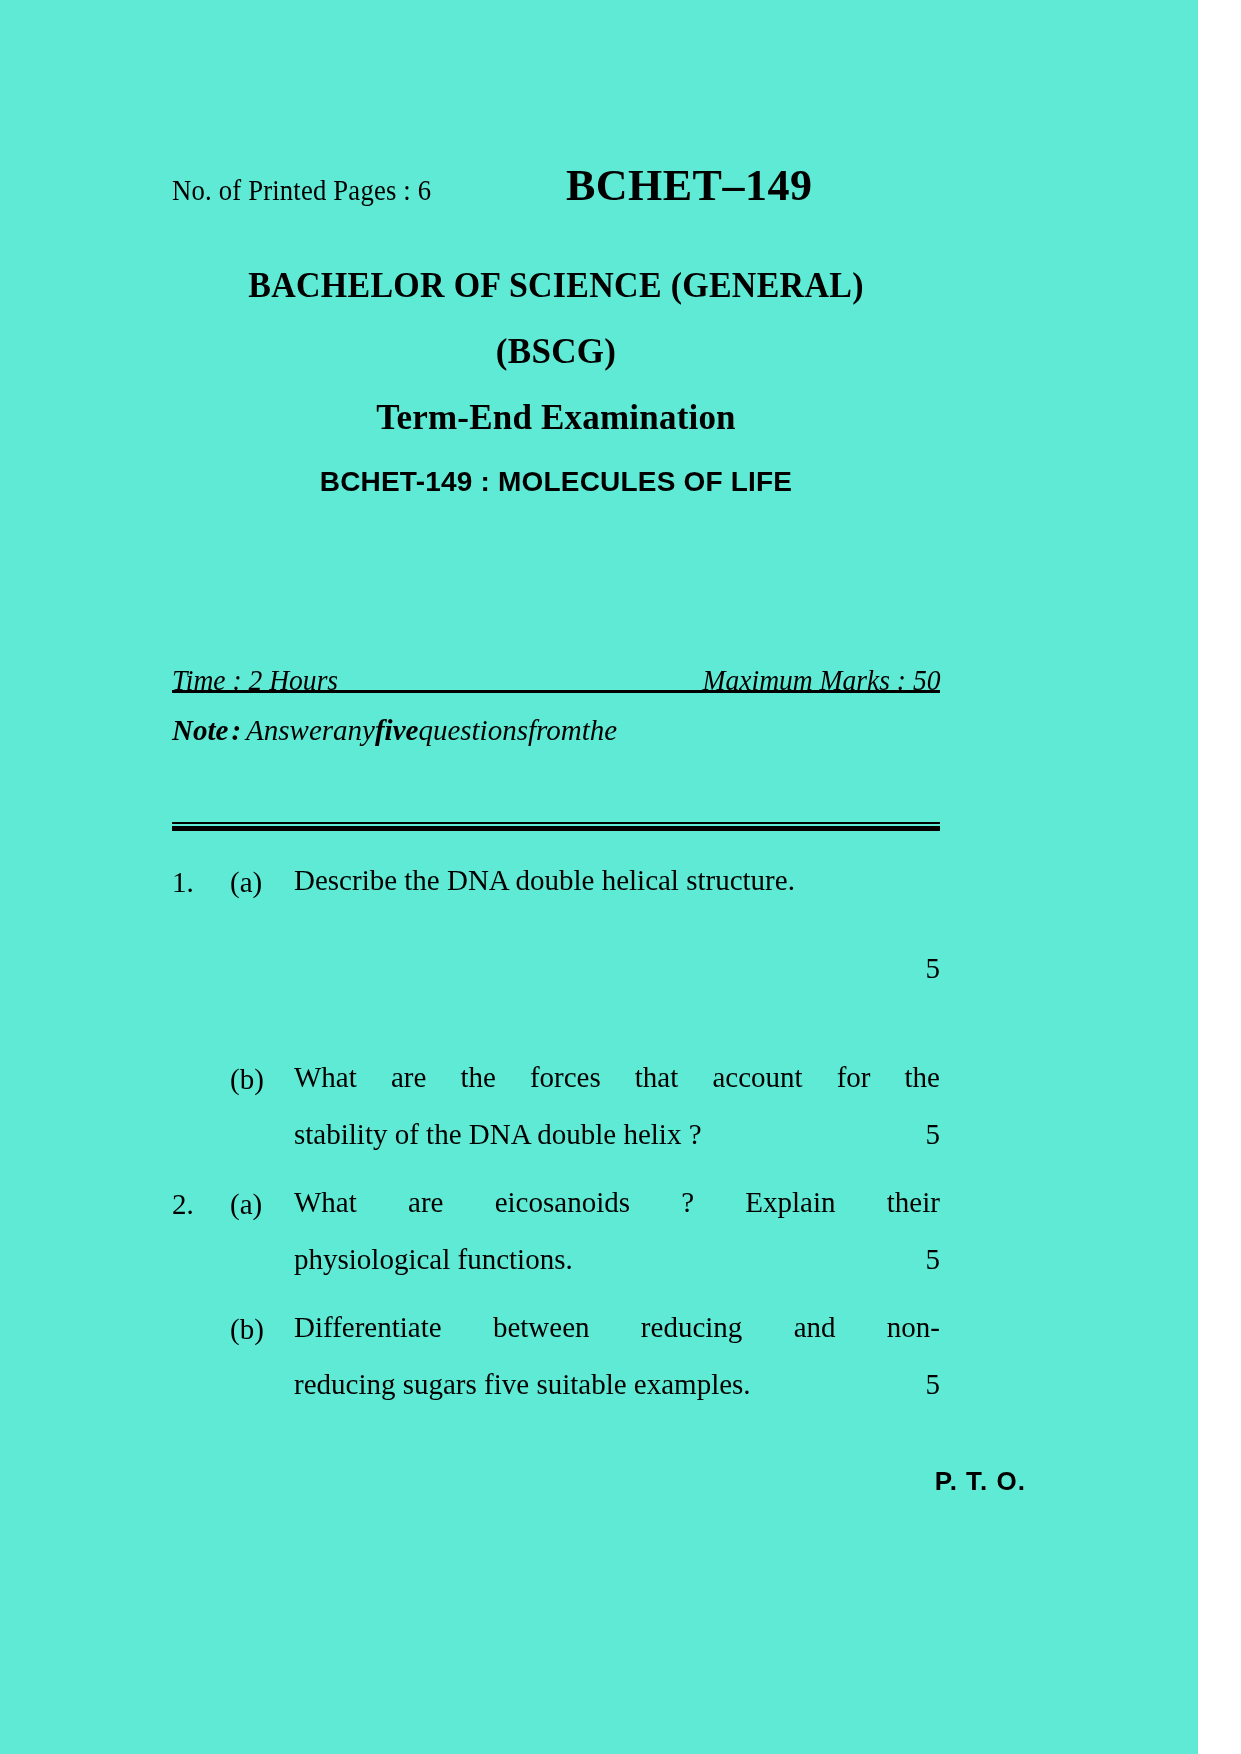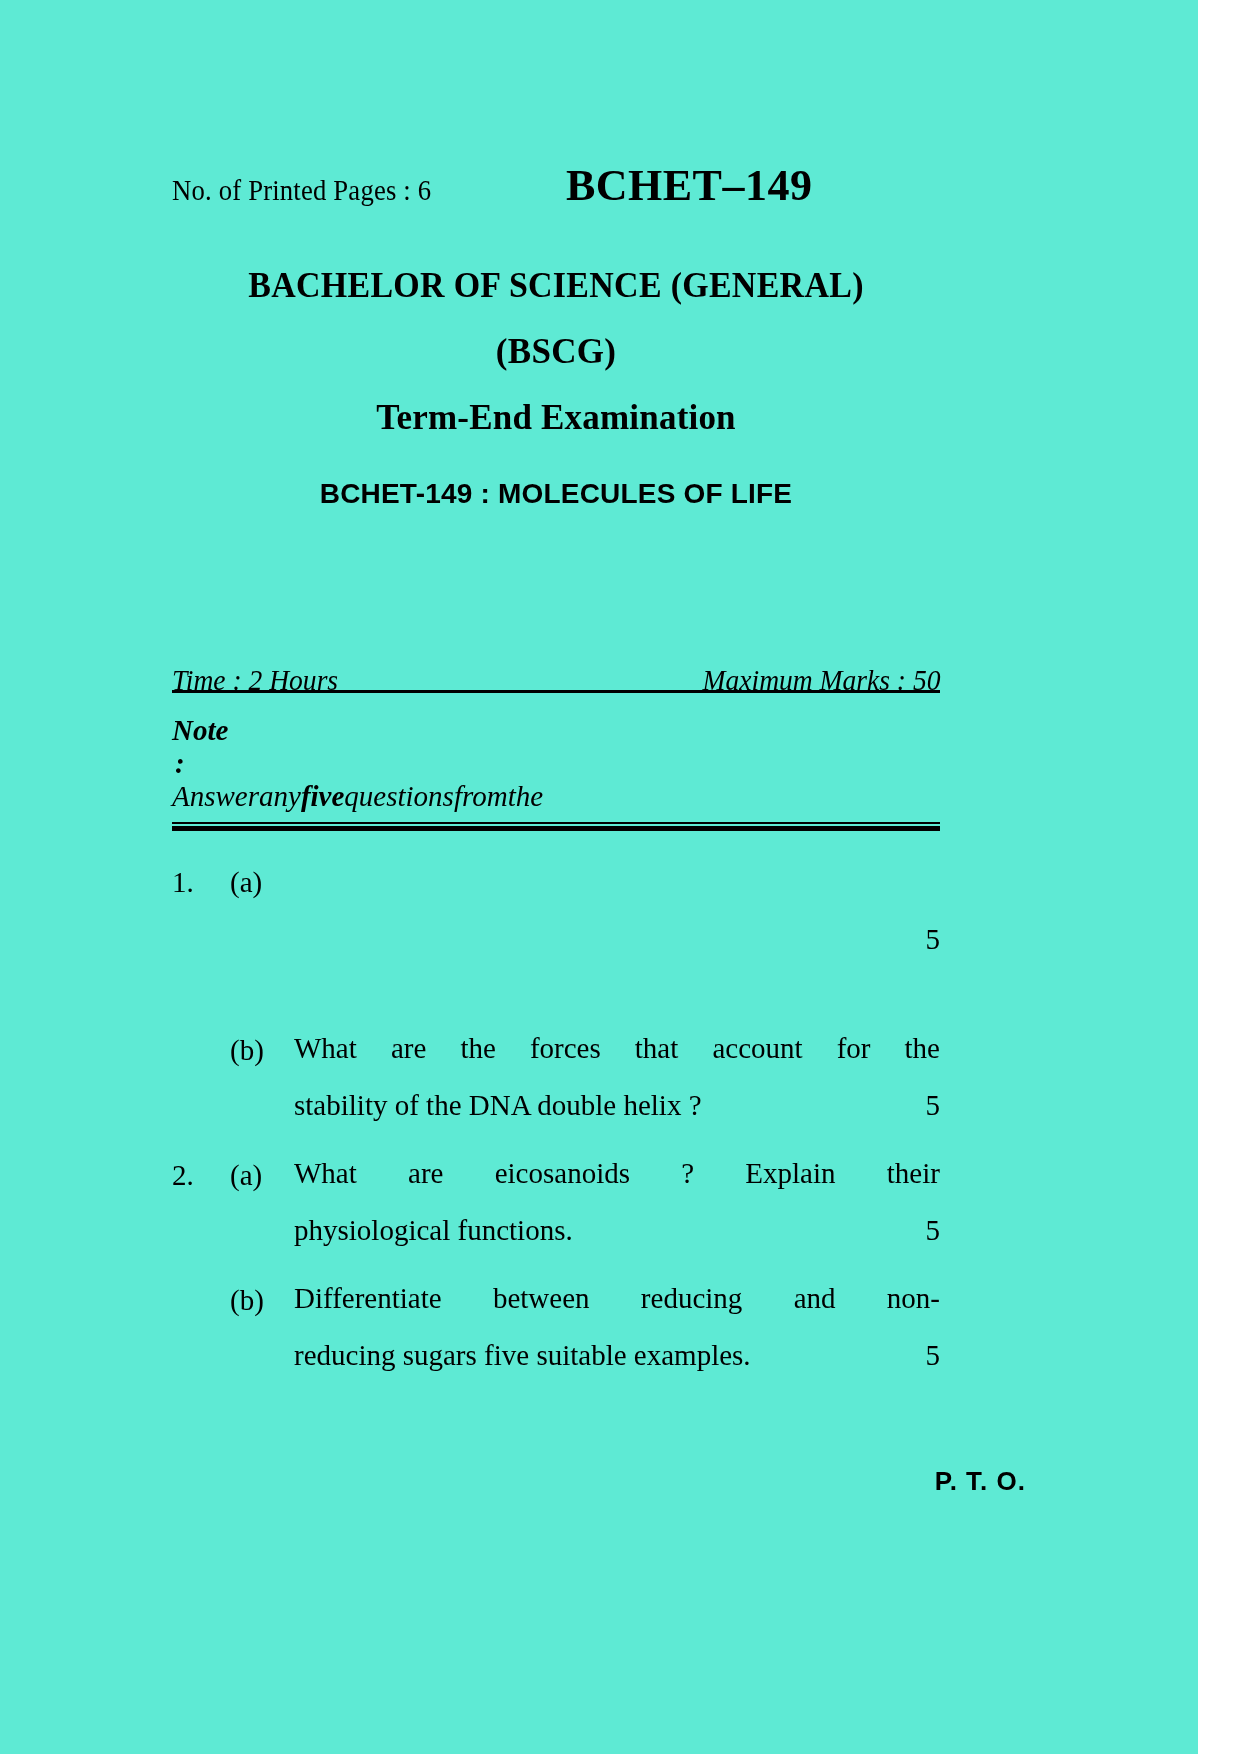--- a/index.html
+++ b/index.html
@@ -72,21 +72,21 @@
     margin-bottom: 31px;
   }
   .t-abbr {
     font-size: 35px;
     letter-spacing: 0.3px;
     margin-bottom: 31px;
   }
   .t-exam {
     font-size: 35px;
     letter-spacing: 0.2px;
-    margin-bottom: 43px;
+    margin-bottom: 31px;
   }
   .t-date {
     font-size: 35px;
     letter-spacing: 0.2px;
     margin-bottom: 43px;
   }
   .t-course {
     font-family: "Liberation Sans", "DejaVu Sans", sans-serif;
     font-size: 28px;
     font-weight: bold;
@@ -128,21 +128,20 @@
     position: absolute;
     left: 172px;
     top: 714px;
     width: 768px;
     font-size: 29px;
     font-style: italic;
   }
   .note-line-1 {
     display: flex;
     align-items: baseline;
-    flex-direction: column;
   }
   .note-label {
     font-weight: bold;
     font-style: italic;
     white-space: nowrap;
     flex: 0 0 auto;
   }
   .note-colon {
     font-weight: bold;
     font-style: italic;
@@ -285,20 +284,23 @@
     <div class="thin"></div>
     <div class="thick"></div>
   </div>
 
   <div class="questions">
 
     <div class="q-item">
       <div class="q-num">1.</div>
       <div class="q-letter">(a)</div>
       <div class="q-body">
+        <div class="q-line left">
+          <span class="seg">Describe the DNA double helical structure.</span>
+        </div>
         <div class="sp-line"></div>
         <div class="q-marks-right">5</div>
       </div>
     </div>
 
     <div class="sp-group"></div>
     <div class="sp-group"></div>
 
     <div class="q-item">
       <div class="q-num blank"></div>

